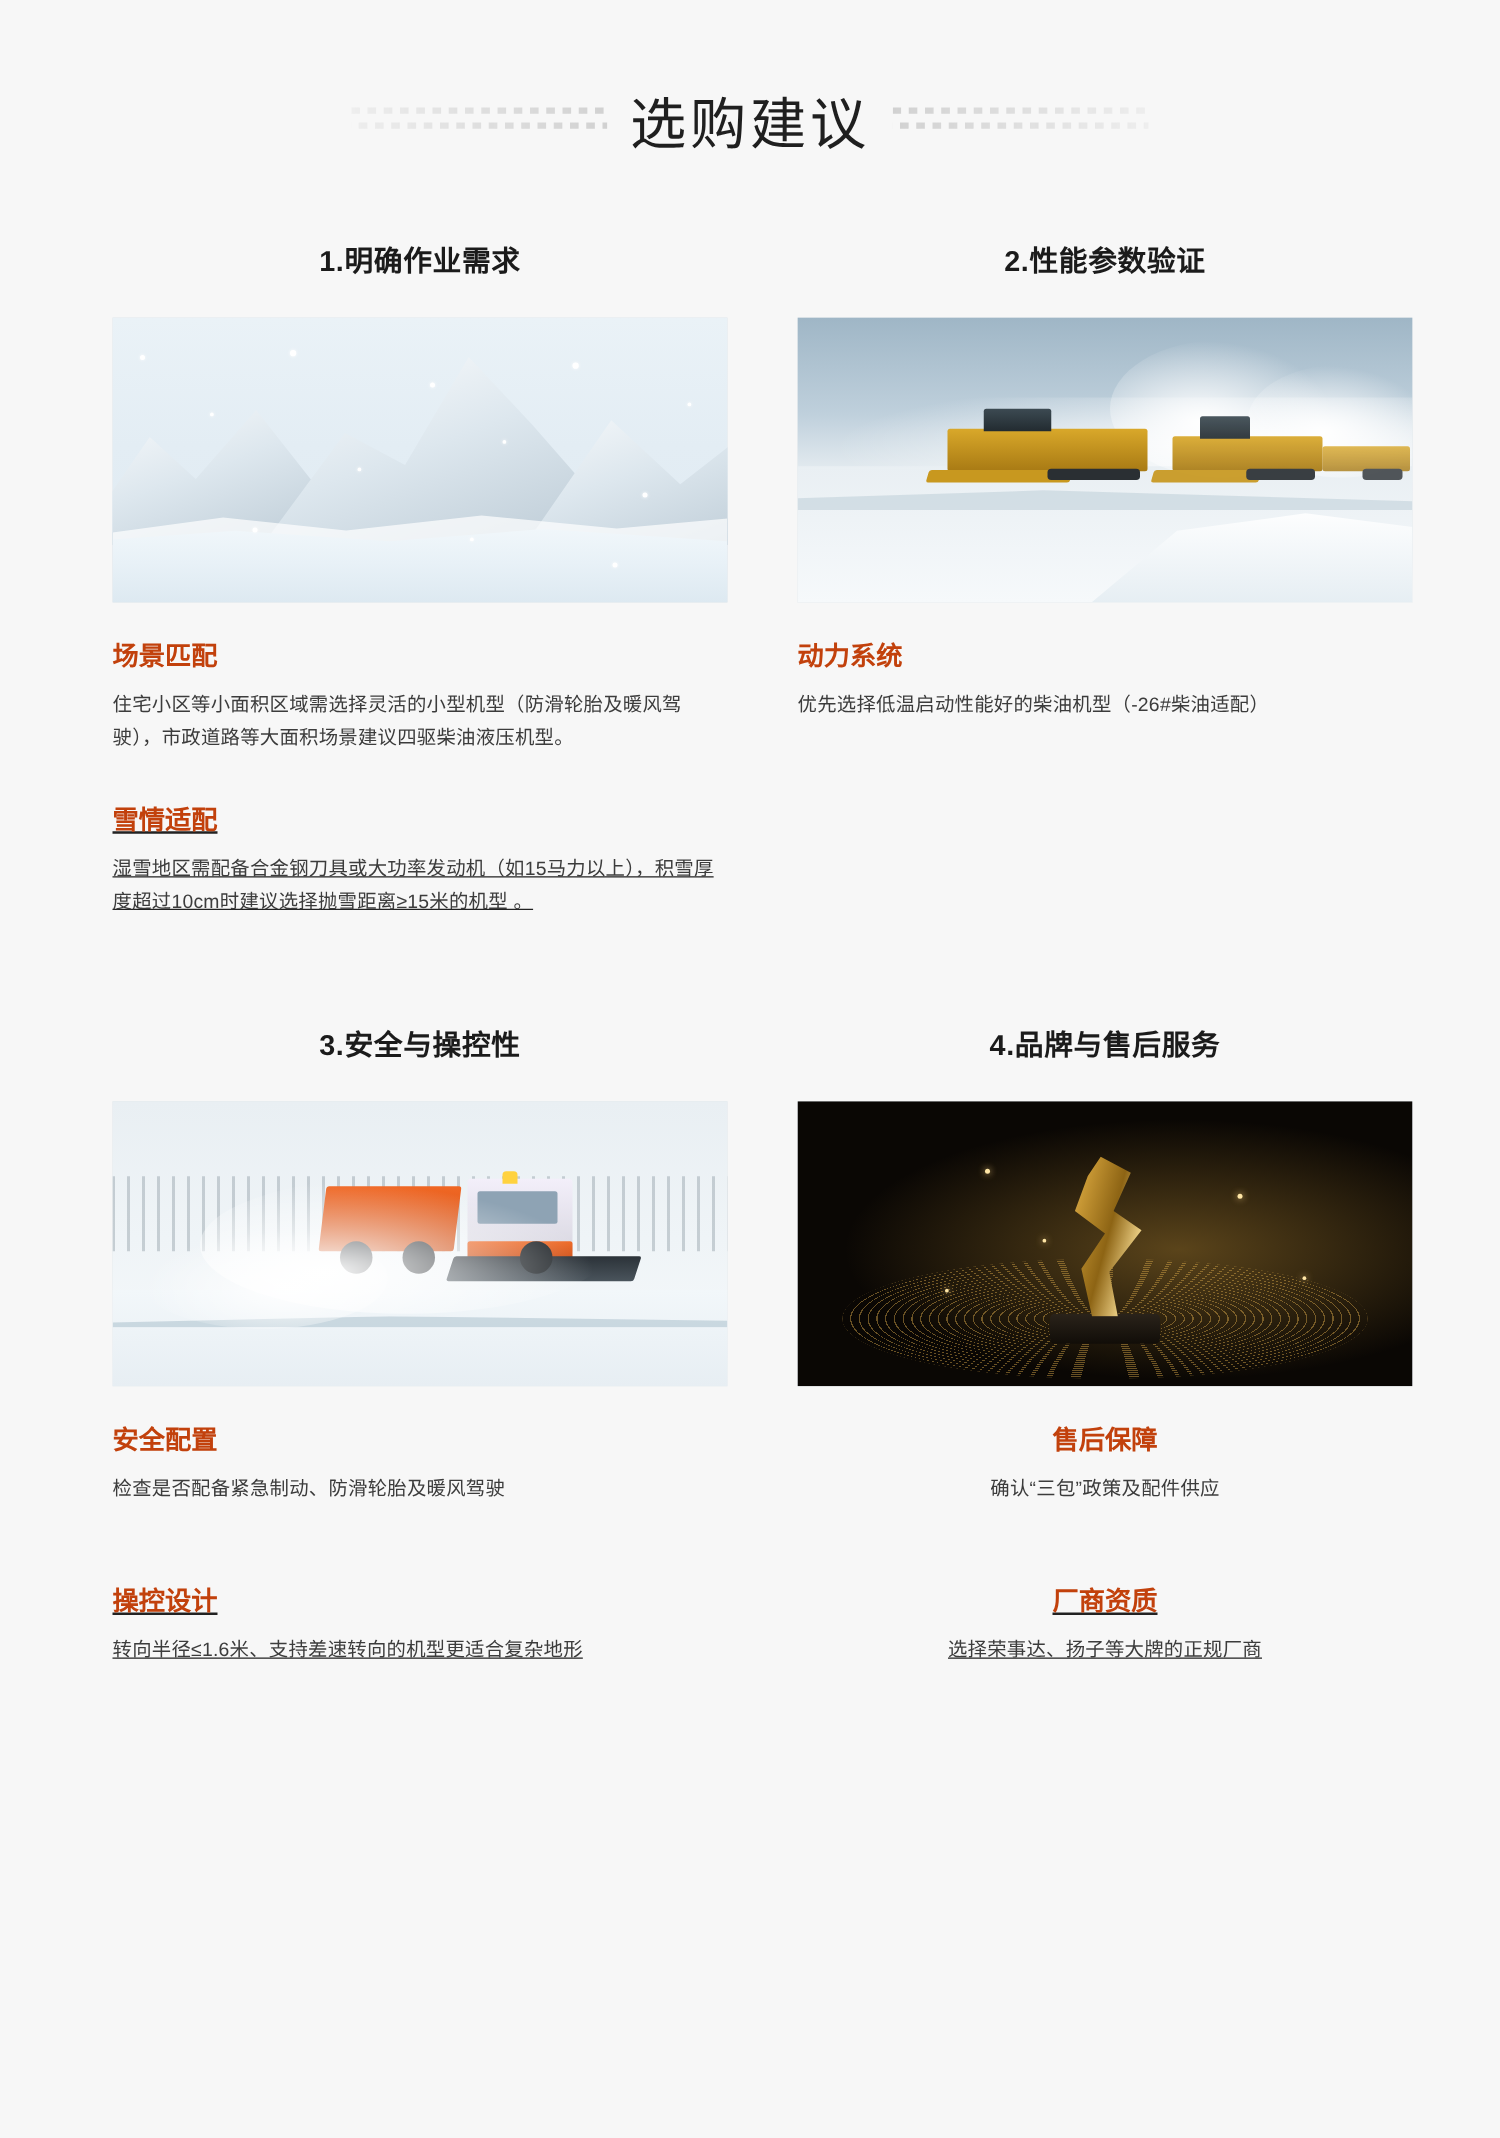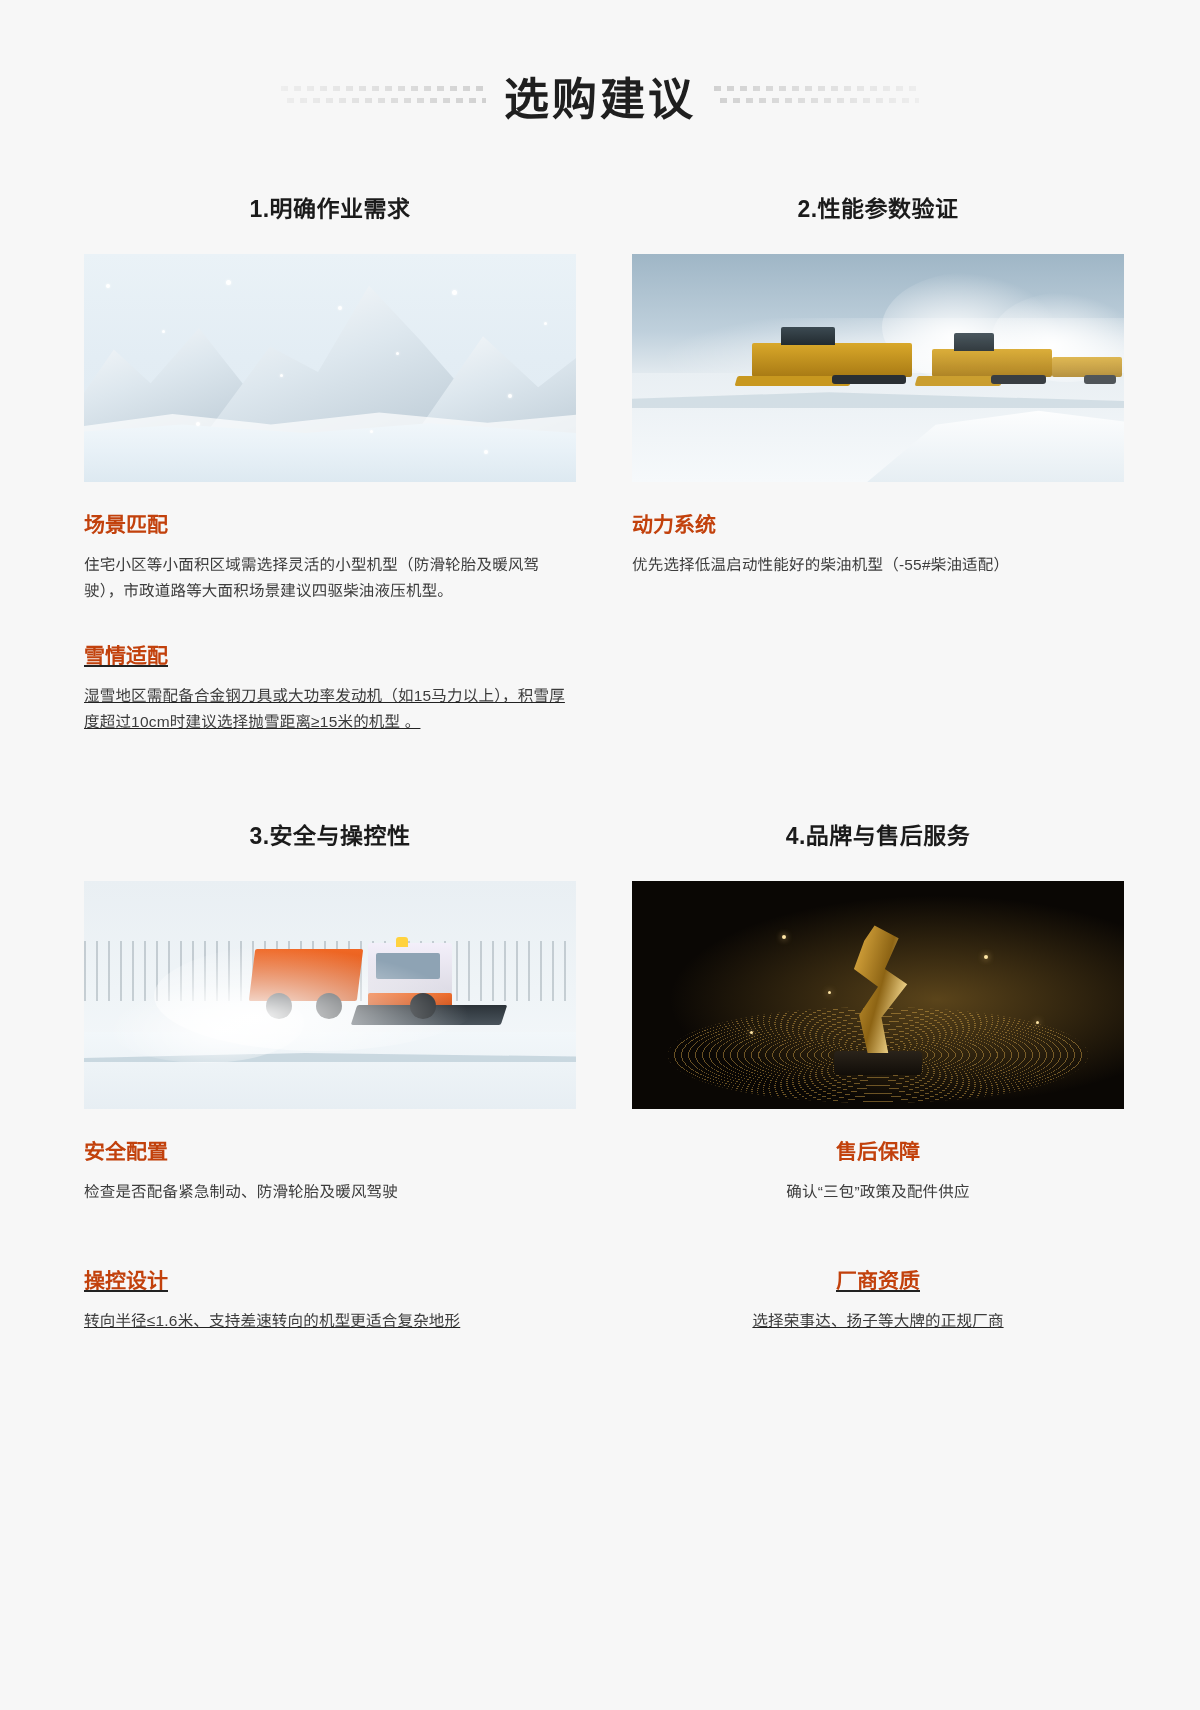--- a/index.html
+++ b/index.html
@@ -34,34 +34,35 @@
     background-position: 0 6px, 6px 18px;
     background-repeat: repeat-x, repeat-x;
     opacity: .95;
   }
   .dot-band.left  { mask-image: linear-gradient(to right, rgba(0,0,0,.25), rgba(0,0,0,1));
                     -webkit-mask-image: linear-gradient(to right, rgba(0,0,0,.25), rgba(0,0,0,1)); }
   .dot-band.right { mask-image: linear-gradient(to left, rgba(0,0,0,.25), rgba(0,0,0,1));
                     -webkit-mask-image: linear-gradient(to left, rgba(0,0,0,.25), rgba(0,0,0,1)); }
   .page-title {
     font-size: 45px;
-    font-weight: bold;
+    font-weight: normal;
     letter-spacing: 3px;
     color: #1f1f1f;
     white-space: nowrap;
   }
 
   
   .grid {
     width: 960px;
-    padding: 0 84px;
+    padding: 0 50px;
     display: grid;
     grid-template-columns: 1fr 1fr;
     column-gap: 56px;
     row-gap: 0;
+    margin-left: 40px;
   }
   .cell { width: 492px; }
   .cell.row2 { margin-top: 82px; }
 
   .sec-title {
     text-align: center;
     font-size: 23px;
     font-weight: bold;
     color: #1b1b1b;
     margin: 0 0 30px 0;
@@ -326,21 +327,21 @@
         </div>
         <div class="mach m-c">
           <span class="wheels"></span>
         </div>
       </div>
     </div>
 
     <div class="blocks">
       <div class="blk">
         <h3 class="blk-title">动力系统</h3>
-        <p class="blk-text">优先选择低温启动性能好的柴油机型（-55#柴油适配）</p>
+        <p class="blk-text">优先选择低温启动性能好的柴油机型（-26#柴油适配）</p>
       </div>
     </div>
   </div>
 
   <div class="cell row2">
     <h2 class="sec-title">3.安全与操控性</h2>
 
     <div class="media">
       <div class="ill-truck">
         <div class="treeline"></div>

